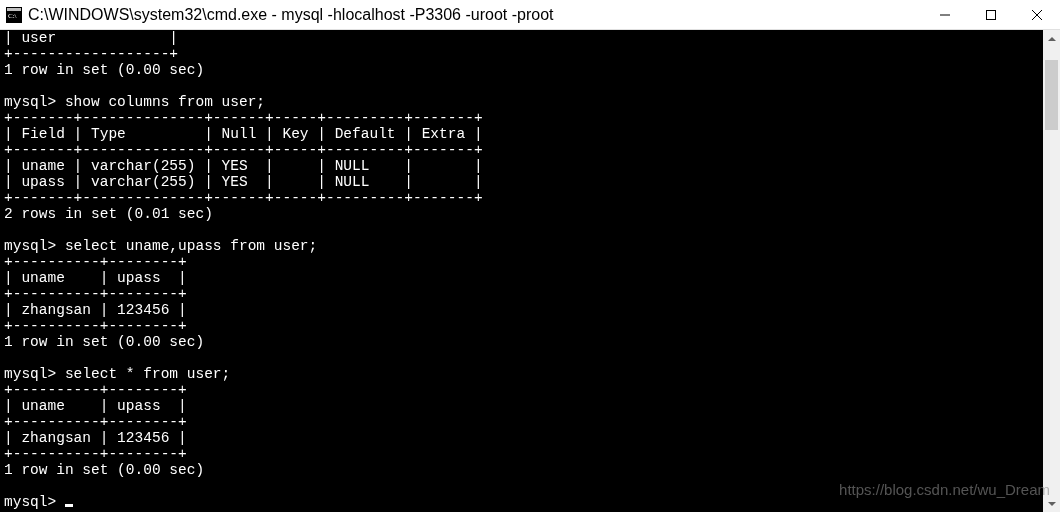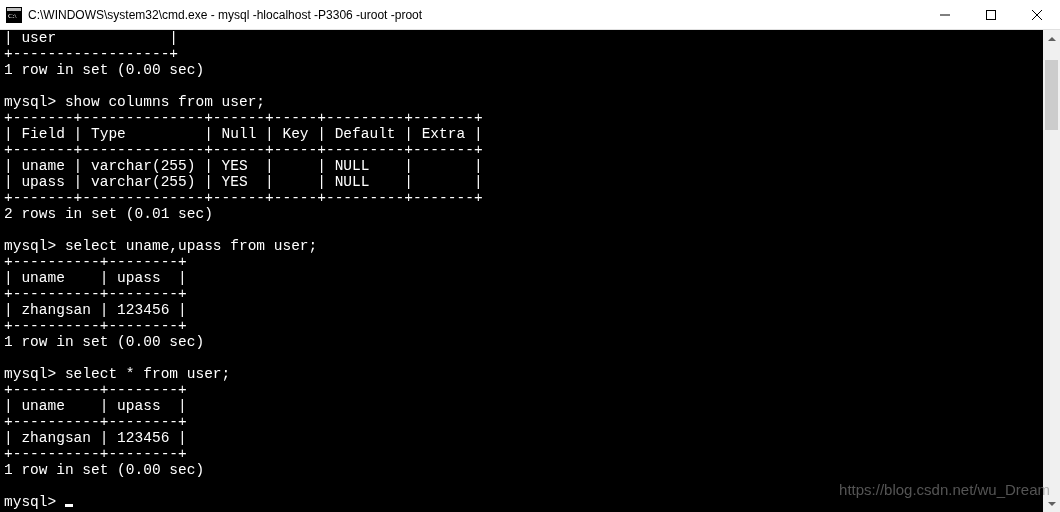--- a/index.html
+++ b/index.html
@@ -24,21 +24,21 @@
       width: 16px;
       height: 16px;
       margin-right: 6px;
       display: inline-flex;
       align-items: center;
       justify-content: center;
     }
     .app-icon svg { width: 16px; height: 16px; }
     .title {
       font-family: "Segoe UI", Arial, sans-serif;
-      font-size: 12px;
+      font-size: 16px;
       color: #000;
       flex: 1;
       white-space: nowrap;
     }
     .win-controls { display: flex; height: 100%; }
     .winbtn {
       width: 46px;
       height: 30px;
       display: flex;
       align-items: center;

